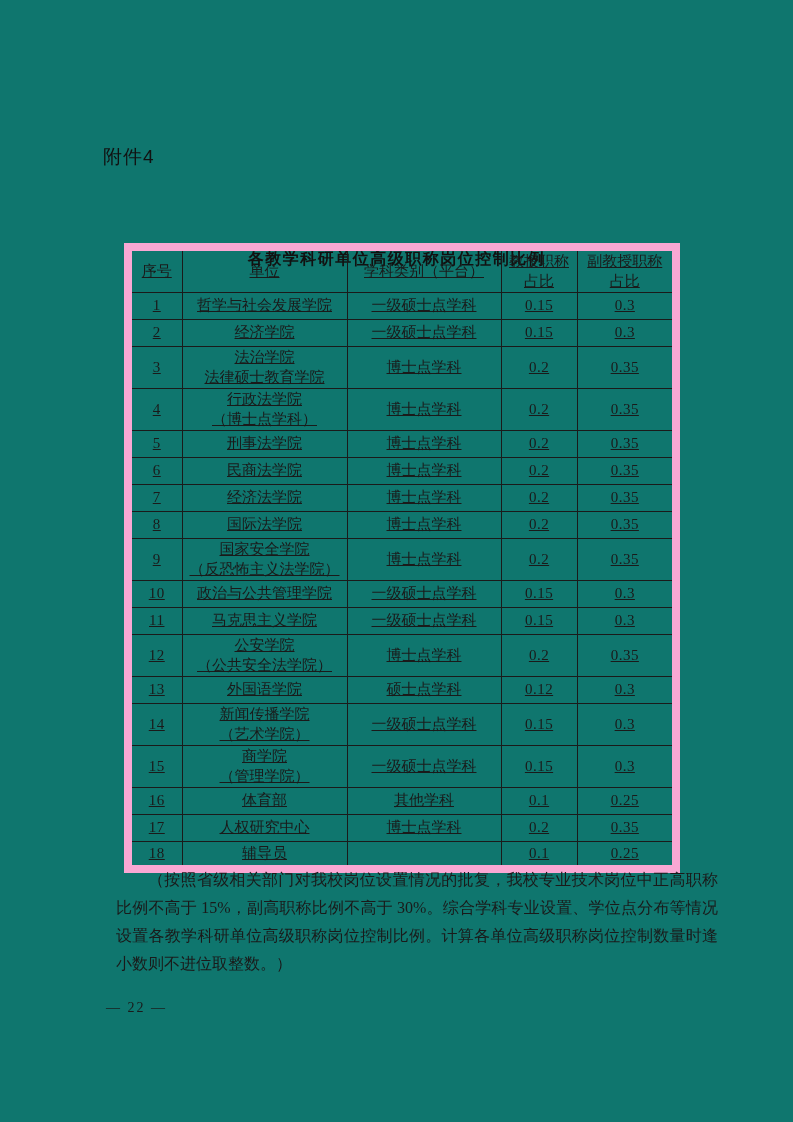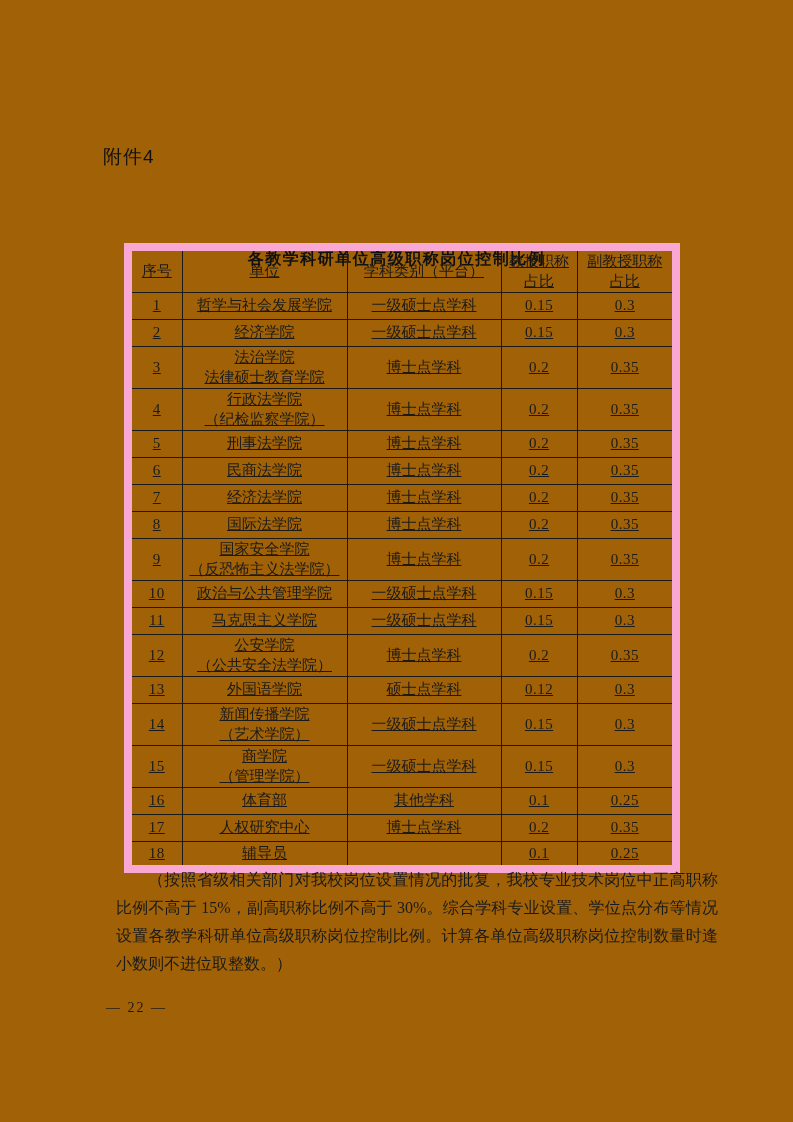--- a/index.html
+++ b/index.html
@@ -1,21 +1,21 @@
 <!DOCTYPE html>
 <html><head>
 <meta charset="utf-8">
 <style>
   * { box-sizing: border-box; margin: 0; padding: 0; }
   html, body { background: #ffffff; }
   .page {
     position: relative;
     width: 793px;
     height: 1122px;
-    background: #a16207;
+    background: #0f766e;
     color: #1a1a1a;
     font-family: "Liberation Serif", "DejaVu Serif", serif;
     overflow: hidden;
   }
   .attachment-label {
     position: absolute;
     left: 103px;
     top: 144px;
     font-family: "Liberation Sans", "DejaVu Sans", sans-serif;
     font-size: 19px;
@@ -128,21 +128,21 @@
           <td class="num">3</td>
           <td>法治学院
 法律硕士教育学院</td>
           <td>博士点学科</td>
           <td class="num">0.2</td>
           <td class="num">0.35</td>
         </tr>
         <tr class="double">
           <td class="num">4</td>
           <td>行政法学院
-（纪检监察学院）</td>
+（博士点学科）</td>
           <td>博士点学科</td>
           <td class="num">0.2</td>
           <td class="num">0.35</td>
         </tr>
         <tr class="single">
           <td class="num">5</td>
           <td>刑事法学院</td>
           <td>博士点学科</td>
           <td class="num">0.2</td>
           <td class="num">0.35</td>

